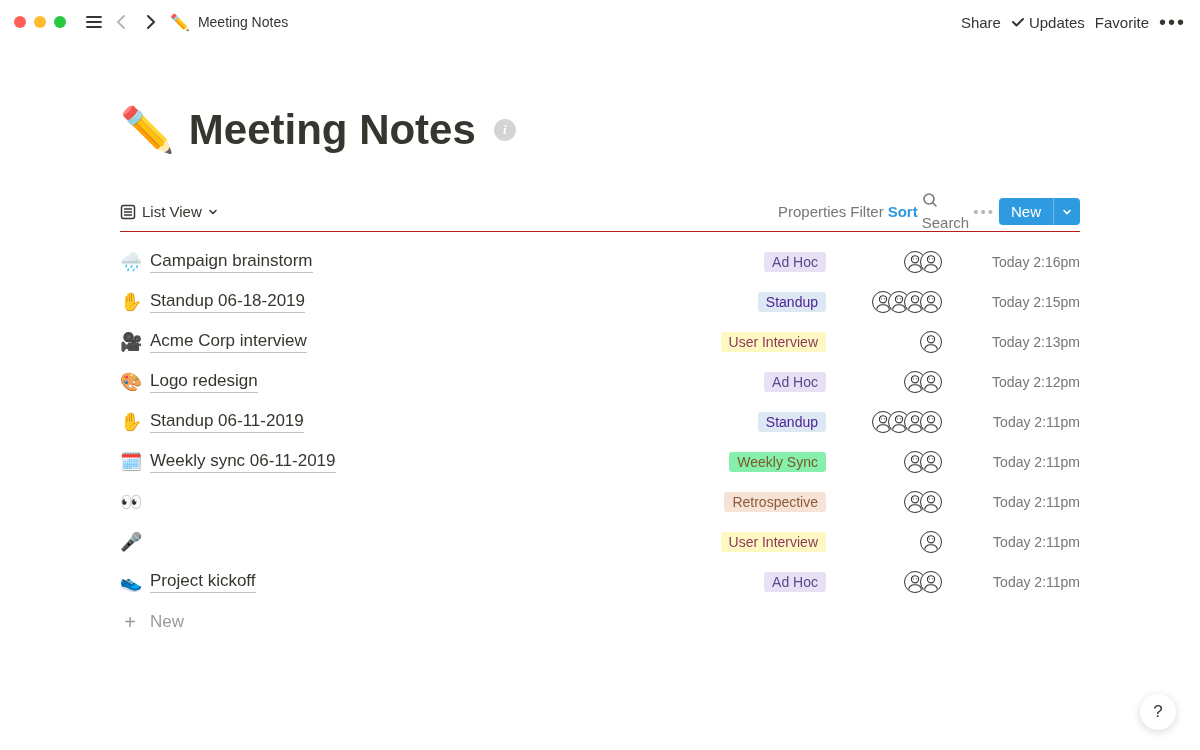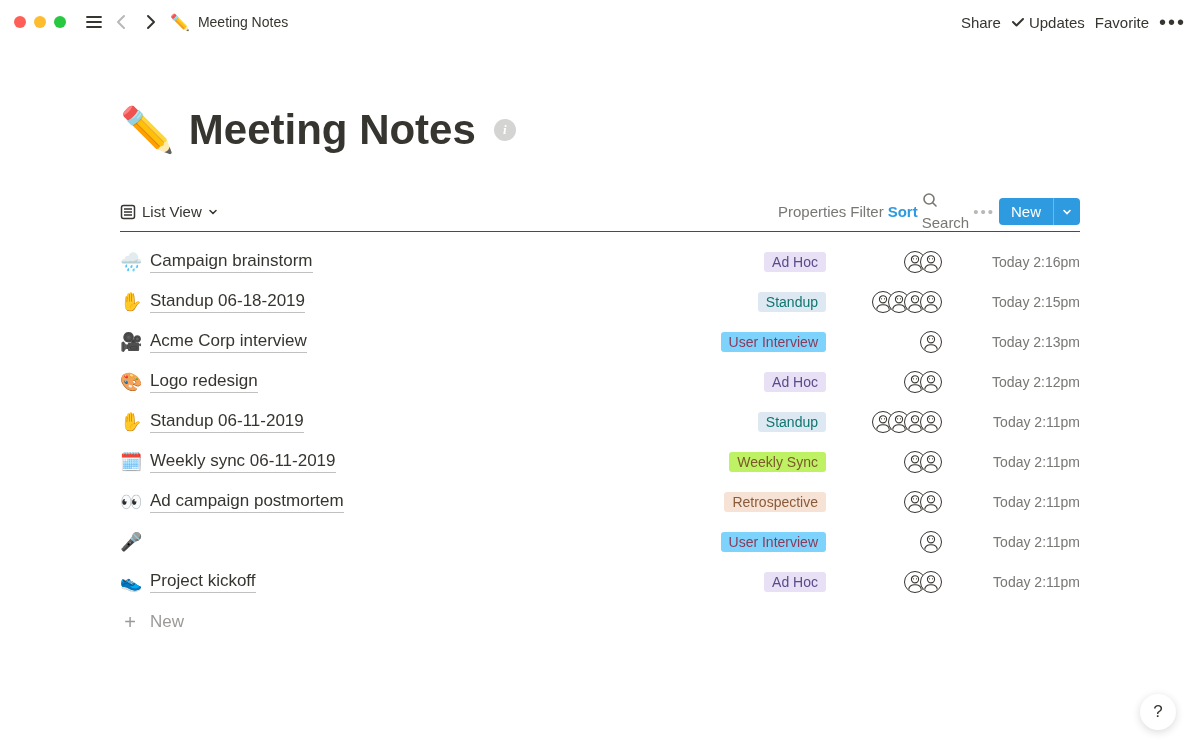--- a/index.html
+++ b/index.html
@@ -110,23 +110,23 @@
       font-size:17px; color:#37352f;
       border-bottom:1px solid #c0c0be;
       padding-bottom:1px;
     }
     .spacer { flex:1; }
     .tag {
       font-size:14px; padding:2px 8px; border-radius:3px;
       white-space:nowrap; margin-right:16px;
     }
     .tag.adhoc { background:#e8e0f5; color:#5b4a8a;margin-left:33px; }
-    .tag.standup { background:#dde8f2; color:#0f766e; }
-    .tag.userint { background:#7dd3fc; color:#8a3a5a; }
-    .tag.weekly { background:#bef264; color:#7a5a2a; }
+    .tag.standup { background:#dde8f2; color:#4c1d95; }
+    .tag.userint { background:#fef9c3; color:#8a3a5a; }
+    .tag.weekly { background:#86efac; color:#7a5a2a; }
     .tag.retro { background:#f7e3d5; color:#8a5a3a; }
     .avatars {
       display:flex; align-items:center; justify-content:flex-end;
       width:100px; margin-right:18px;
     }
     .avatar {
       width:22px; height:22px; border-radius:50%;
       background:#fff; border:1.5px solid #37352f;
       margin-left:-6px;
       display:flex; align-items:center; justify-content:center;
@@ -405,21 +405,20 @@
               <path d="M3 19c0-4 3-6 7-6s7 2 7 6" fill="#fff" stroke="#37352f" stroke-width="1.2"></path>
               <circle cx="8.3" cy="6.5" r="0.7" fill="#37352f"></circle>
               <circle cx="11.7" cy="6.5" r="0.7" fill="#37352f"></circle>
             </svg>
           </span>
         </span>
         <span class="date">Today 2:11pm</span>
       </div>
       <div class="row">
         <span class="emoji">👀</span>
-        <span class="title">Ad campaign postmortem</span>
         <span class="spacer"></span>
         <span class="tag retro">Retrospective</span>
         <span class="avatars">
           <span class="avatar">
             <svg viewBox="0 0 20 20">
               <circle cx="10" cy="7" r="4" fill="#fff" stroke="#37352f" stroke-width="1.2"></circle>
               <path d="M3 19c0-4 3-6 7-6s7 2 7 6" fill="#fff" stroke="#37352f" stroke-width="1.2"></path>
               <circle cx="8.3" cy="6.5" r="0.7" fill="#37352f"></circle>
               <circle cx="11.7" cy="6.5" r="0.7" fill="#37352f"></circle>
             </svg>

